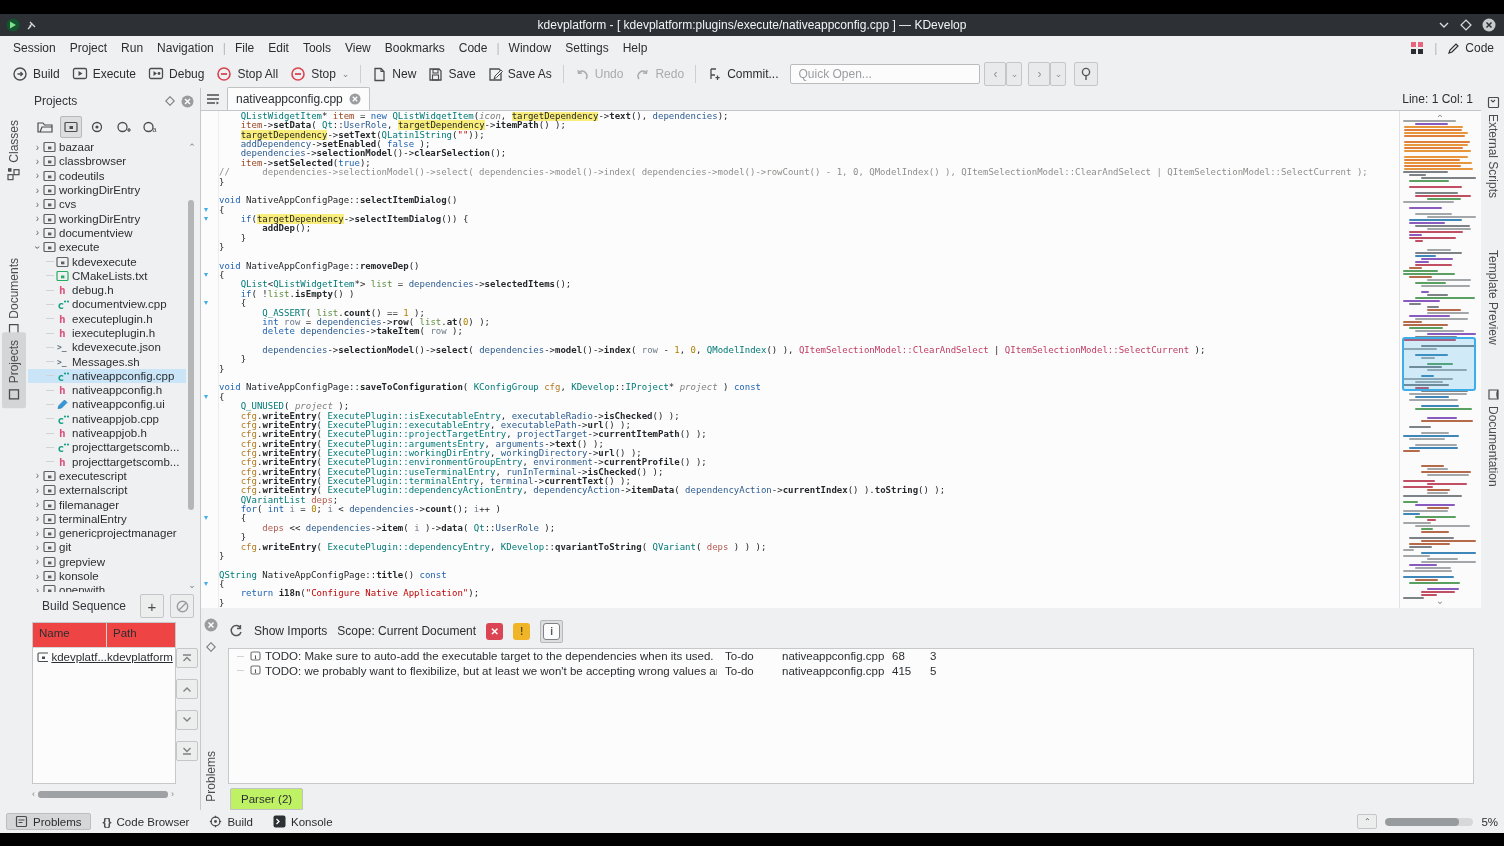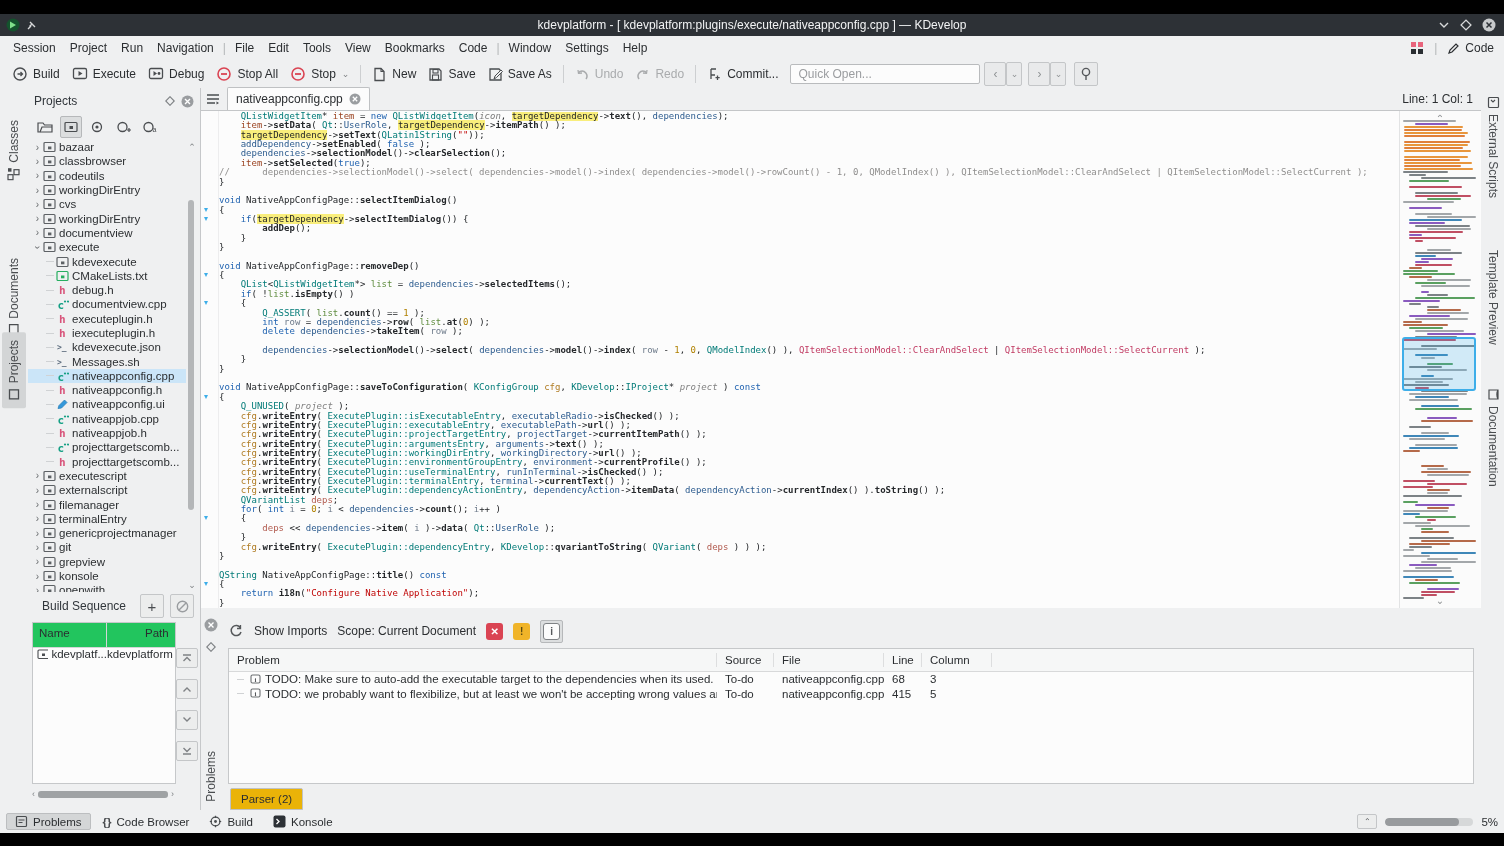--- a/index.html
+++ b/index.html
@@ -63,24 +63,24 @@
   .tthumb{position:absolute;left:1px;top:52px;width:6px;height:310px;background:#b4b6b8;border-radius:3px;}
   .tarrow{position:absolute;left:159px;width:10px;font-size:9px;color:#7f8285;text-align:center;}
 
   
   .bs-head{position:absolute;left:0;top:504px;width:100%;height:28px;display:flex;align-items:center;
            font-size:12px;color:#31363b;padding:0 6px;box-sizing:border-box;gap:6px;}
   .bs-head .bs-title{flex:1;text-align:center;}
   .bs-btn{width:24px;height:24px;border:1px solid #c4c6c8;background:#eceded;border-radius:2px;
           display:inline-flex;align-items:center;justify-content:center;color:#4a4d50;font-size:15px;box-sizing:border-box;}
   .bs-table{position:absolute;left:4px;top:534px;width:142px;height:160px;background:#fcfcfc;border:1px solid #c6c8ca;}
-  .bs-cols{display:flex;height:24px;border-bottom:1px solid #d4d6d7;background:#22c55e;font-size:11.5px;color:#2b2e31;gap:32px;}
+  .bs-cols{display:flex;height:24px;border-bottom:1px solid #d4d6d7;background:#ef4444;font-size:11.5px;color:#2b2e31;}
   .bs-cols div{padding:4px 6px;box-sizing:border-box;}
   .bs-cols div:first-child{width:74px;border-right:1px solid #d4d6d7;}
-  .bs-row{display:flex;font-size:11.5px;color:#2b2e31;height:15px;align-items:flex-start;}
+  .bs-row{display:flex;font-size:11.5px;color:#2b2e31;height:15px;align-items:flex-end;text-decoration:underline;}
   .bs-row .c1{width:74px;padding-left:4px;display:flex;align-items:center;gap:3px;box-sizing:border-box;}
   .mv-col{position:absolute;left:148px;top:560px;width:24px;display:flex;flex-direction:column;gap:11px;}
   .mv-btn{width:22px;height:20px;border:1px solid #c4c6c8;background:#eceded;border-radius:2px;
           display:inline-flex;align-items:center;justify-content:center;box-sizing:border-box;}
   .hscroll{position:absolute;left:4px;top:700px;width:142px;height:12px;display:flex;align-items:center;font-size:9px;color:#7f8285;}
   .hthumb{flex:1;height:7px;background:#9fa2a4;border-radius:3px;margin:0 3px;}
 
   
   .editor{position:absolute;left:201px;top:74px;width:1280px;height:722px;background:#eff0f1;}
   .tabbar{position:absolute;left:0;top:0;width:100%;height:23px;border-bottom:1px solid #c4c6c8;box-sizing:border-box;
@@ -122,21 +122,21 @@
   .phead{display:flex;height:22px;border-bottom:1px solid #d8d9da;align-items:center;background:#f6f7f7;}
   .phead div{padding:0 8px;border-right:1px solid #dddedf;height:14px;line-height:14px;}
   .prow{display:flex;height:14.5px;align-items:center;}
   .prow div{padding:0 8px;box-sizing:border-box;white-space:nowrap;overflow:hidden;}
   .col-problem{width:488px;box-sizing:border-box;}
   .col-source{width:57px;box-sizing:border-box;}
   .col-file{width:110px;box-sizing:border-box;}
   .col-line{width:38px;box-sizing:border-box;}
   .col-column{width:70px;box-sizing:border-box;}
   .prow .col-problem{display:flex;align-items:center;gap:4px;}
-  .parser-tab{position:absolute;left:29px;top:172px;height:20px;background:#eab308;border:1px solid #c0c2c4;
+  .parser-tab{position:absolute;left:29px;top:172px;height:20px;background:#bef264;border:1px solid #c0c2c4;
               border-radius:2px 2px 0 0;display:inline-flex;align-items:center;padding:0 10px;font-size:11.5px;color:#2b2e31;}
 
   
   .statusbar{position:absolute;left:0;top:796px;width:100%;height:23px;display:flex;align-items:center;
              font-size:11.5px;color:#2b2e31;padding:0 6px;box-sizing:border-box;gap:4px;}
   .stab{display:inline-flex;align-items:center;gap:5px;padding:2px 8px;border-radius:2px;height:17px;}
   .stab.sel{background:#d4d6d7;border:1px solid #bcbec0;box-sizing:border-box;}
   .sb-right{margin-left:auto;display:flex;align-items:center;gap:8px;}
   .sb-up{width:20px;height:15px;border:1px solid #c4c6c8;background:#eceded;border-radius:2px;
          display:inline-flex;align-items:center;justify-content:center;font-size:8px;color:#55585b;box-sizing:border-box;}
@@ -943,27 +943,20 @@
                 <path d="M12.5 2 V5.5 H9" fill="none" stroke="#55585b" stroke-width="1.3"></path>
               </svg>
             </span>
         <span>Show Imports</span>
         <span>Scope: Current Document</span>
         <span class="badge" style="background:#da4453;">✕</span>
         <span class="badge" style="background:#f0b429;color:#5a4a12;">!</span>
         <span class="badge-wrap sel"><span class="badge info">i</span></span>
       </div>
       <div class="ptable">
-        <div class="phead">
-          <div class="col-problem">Problem</div>
-          <div class="col-source">Source</div>
-          <div class="col-file">File</div>
-          <div class="col-line">Line</div>
-          <div class="col-column">Column</div>
-        </div>
         <div id="problem-rows">
               <div class="prow">
                 <div class="col-problem">
                   <span class="guide" style="width: 7px;"></span>
                   <span style="display: inline-flex;">
                     <svg width="11" height="11">
                       <rect x="1" y="1" width="9" height="8" rx="1.5" fill="#fdfdfd" stroke="#6b6e71" stroke-width="1.1"></rect>
                       <text x="4.4" y="7.6" font-size="7" fill="#55585b" font-family="Liberation Serif, serif" font-weight="bold">i</text>
                     </svg>
                   </span>

